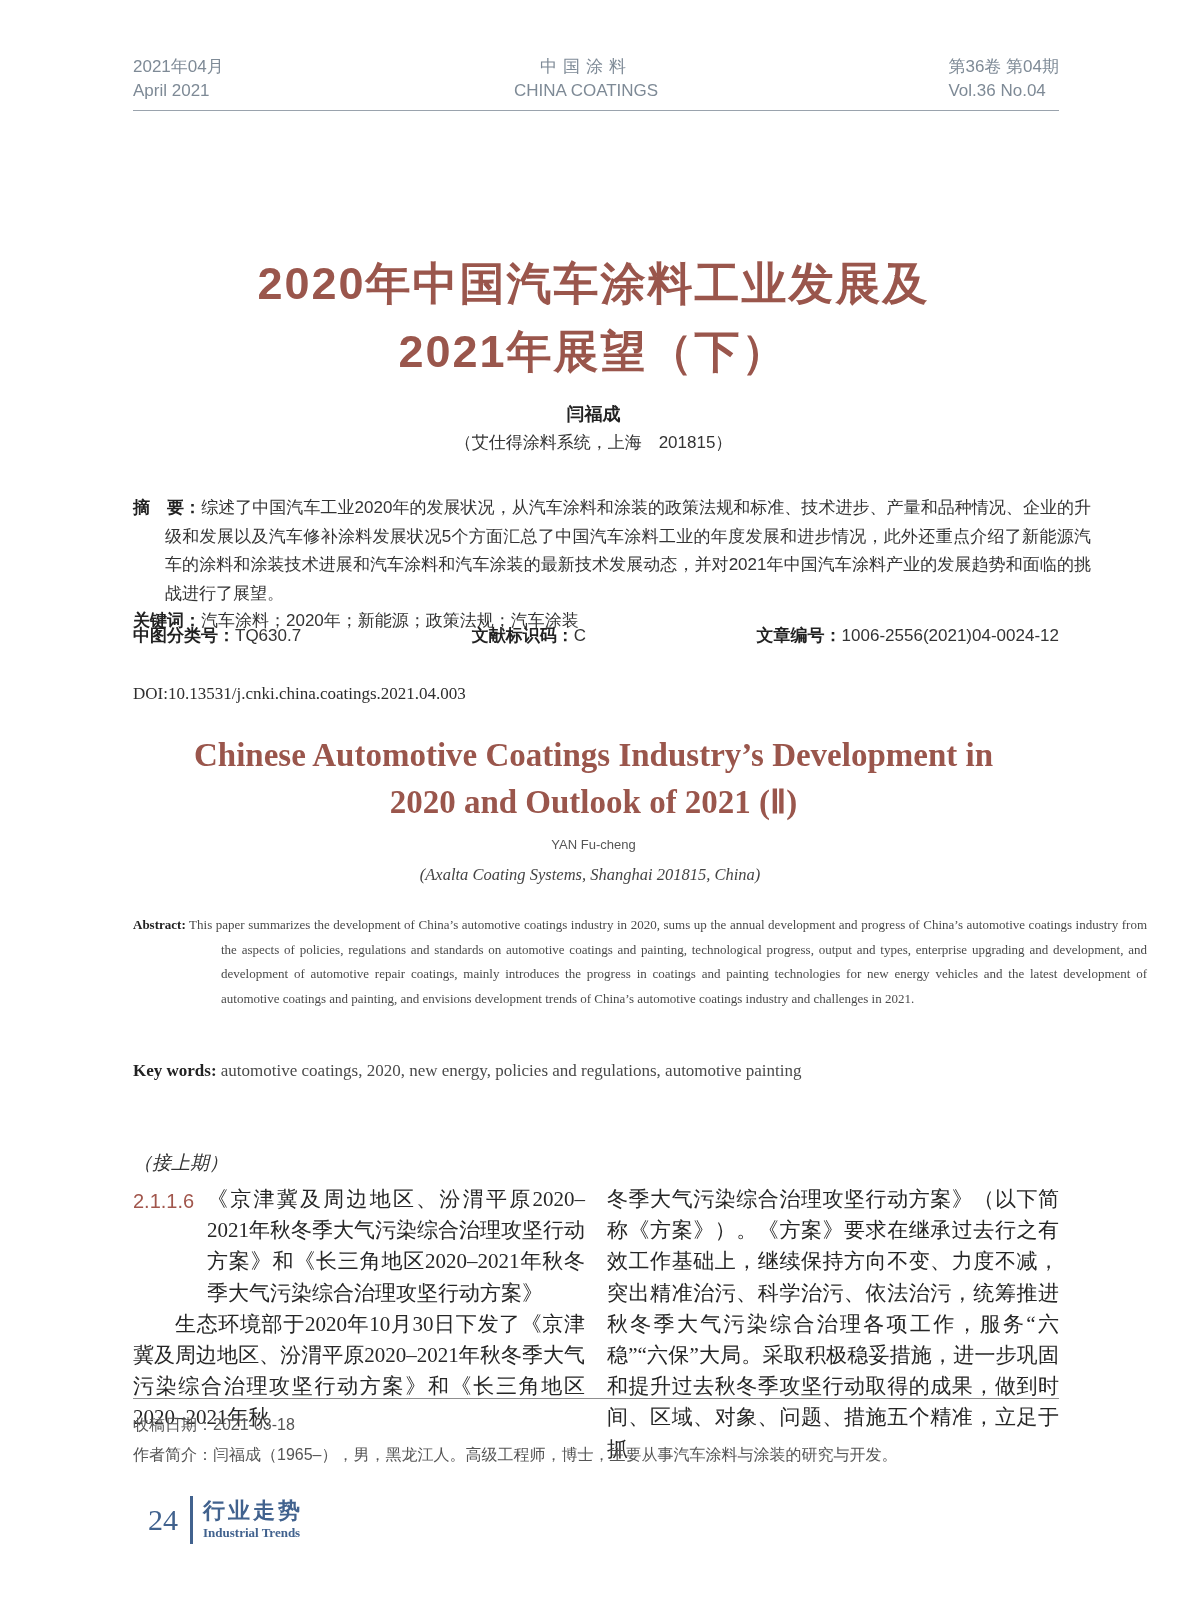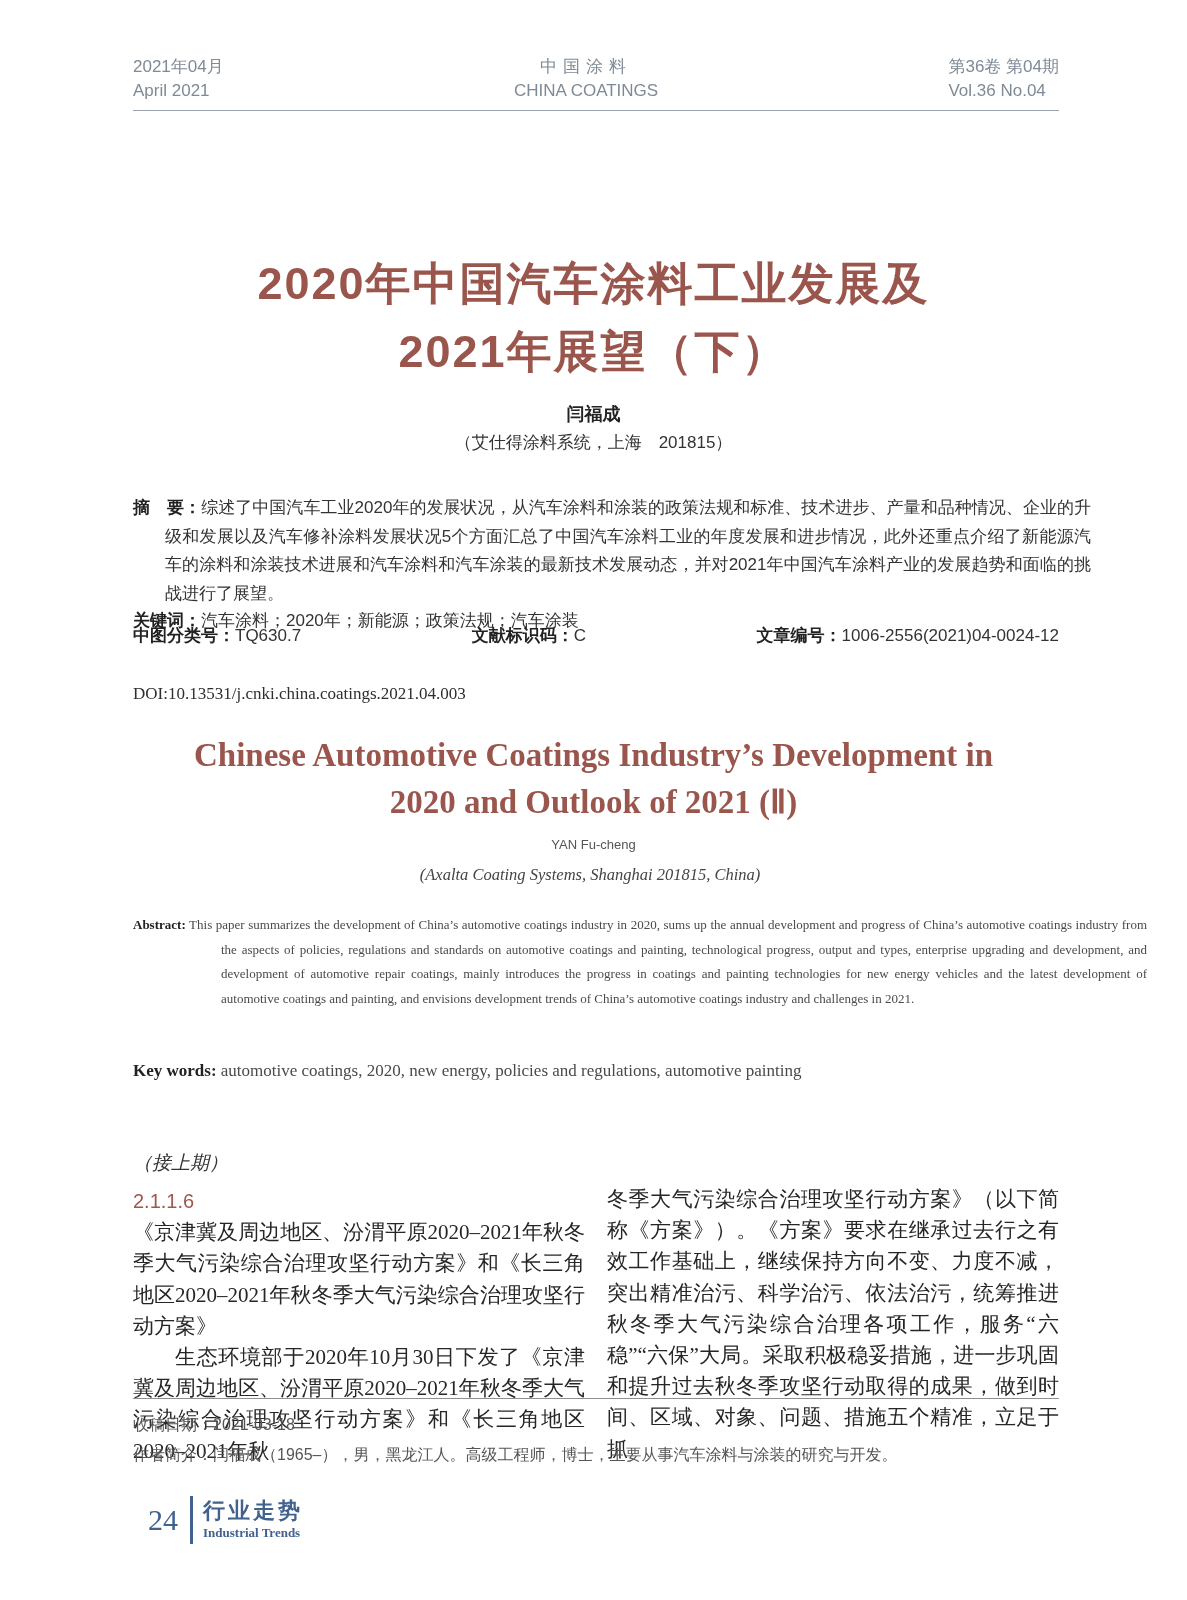--- a/index.html
+++ b/index.html
@@ -63,21 +63,21 @@
     font-size:13px; line-height:24.5px; color:#4a4a4a; text-align:justify;
     padding-left:88px; text-indent:-88px;
   }
   .keywords-en { left:133px; width:926px; top:1044px;
     font-size:17px; color:#4a4a4a; }
 
   
   .continued { left:133px; top:1150px; font-style:italic; font-size:19px; color:#333;text-align:right; }
   .columns { left:133px; width:926px; top:1184px; display:flex; gap:22px; }
   .bodycol { width:452px; font-size:21px; line-height:31.2px; text-align:justify; color:#262626; }
-  .section-head { display:flex;flex-direction:column; }
+  .section-head { display:flex; }
   .sec-num { flex:none; width:74px; color:#a1564c;
     font-family:"Liberation Sans", sans-serif; font-size:20px; padding-top:2px; }
   .sec-text { flex:1; }
   .para-indent { text-indent:2em; margin:0; }
 
   
   .footnote {
     left:133px; width:926px; top:1398px;
     border-top:1.5px solid #8f8f8f; padding-top:11px;
     font-family:"Liberation Sans", sans-serif; font-size:16px;

